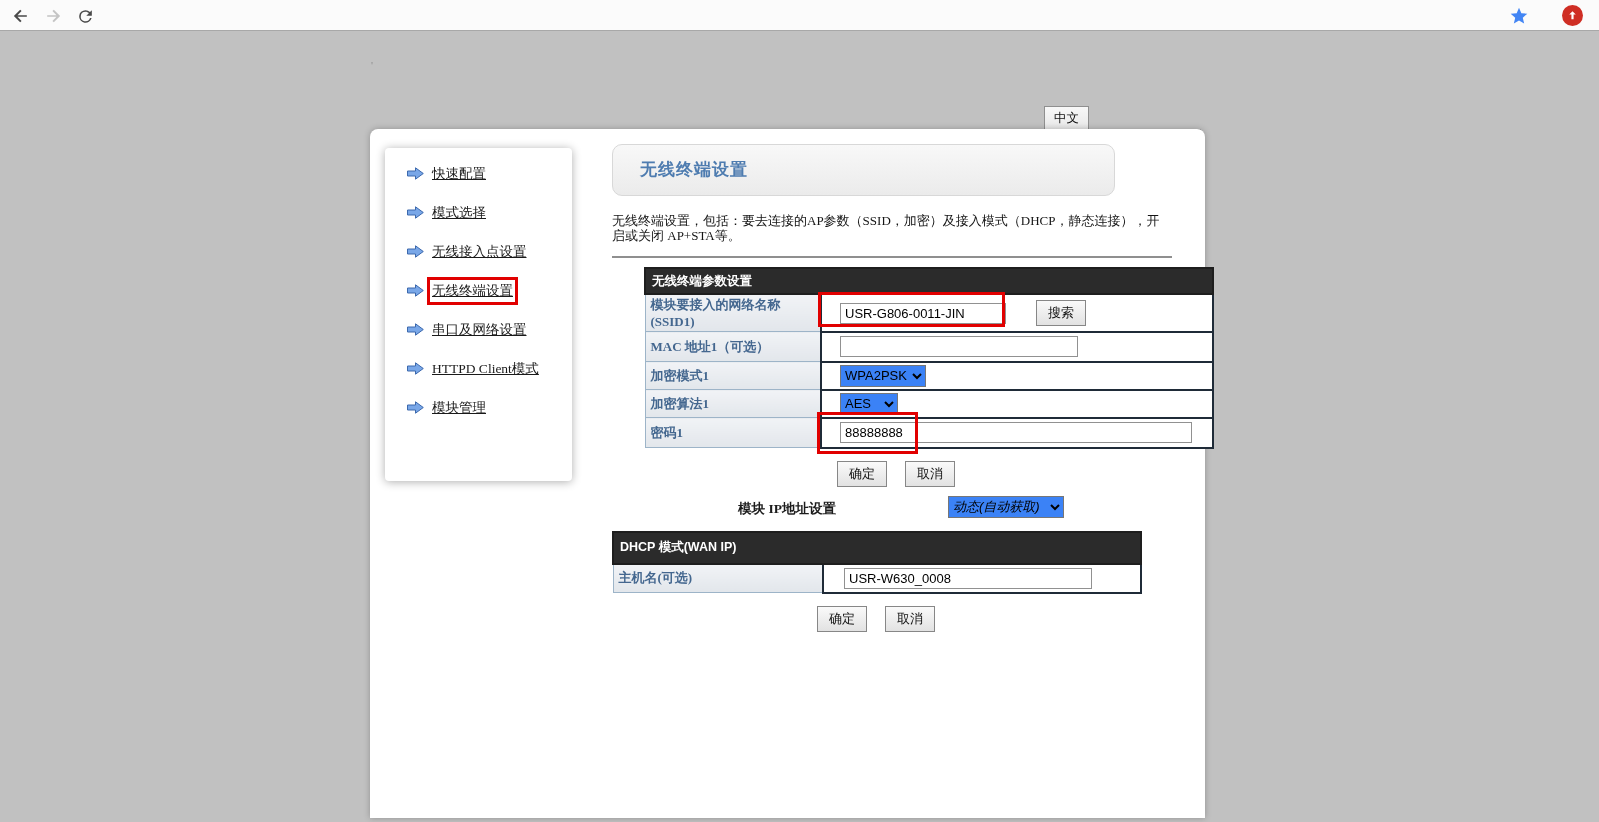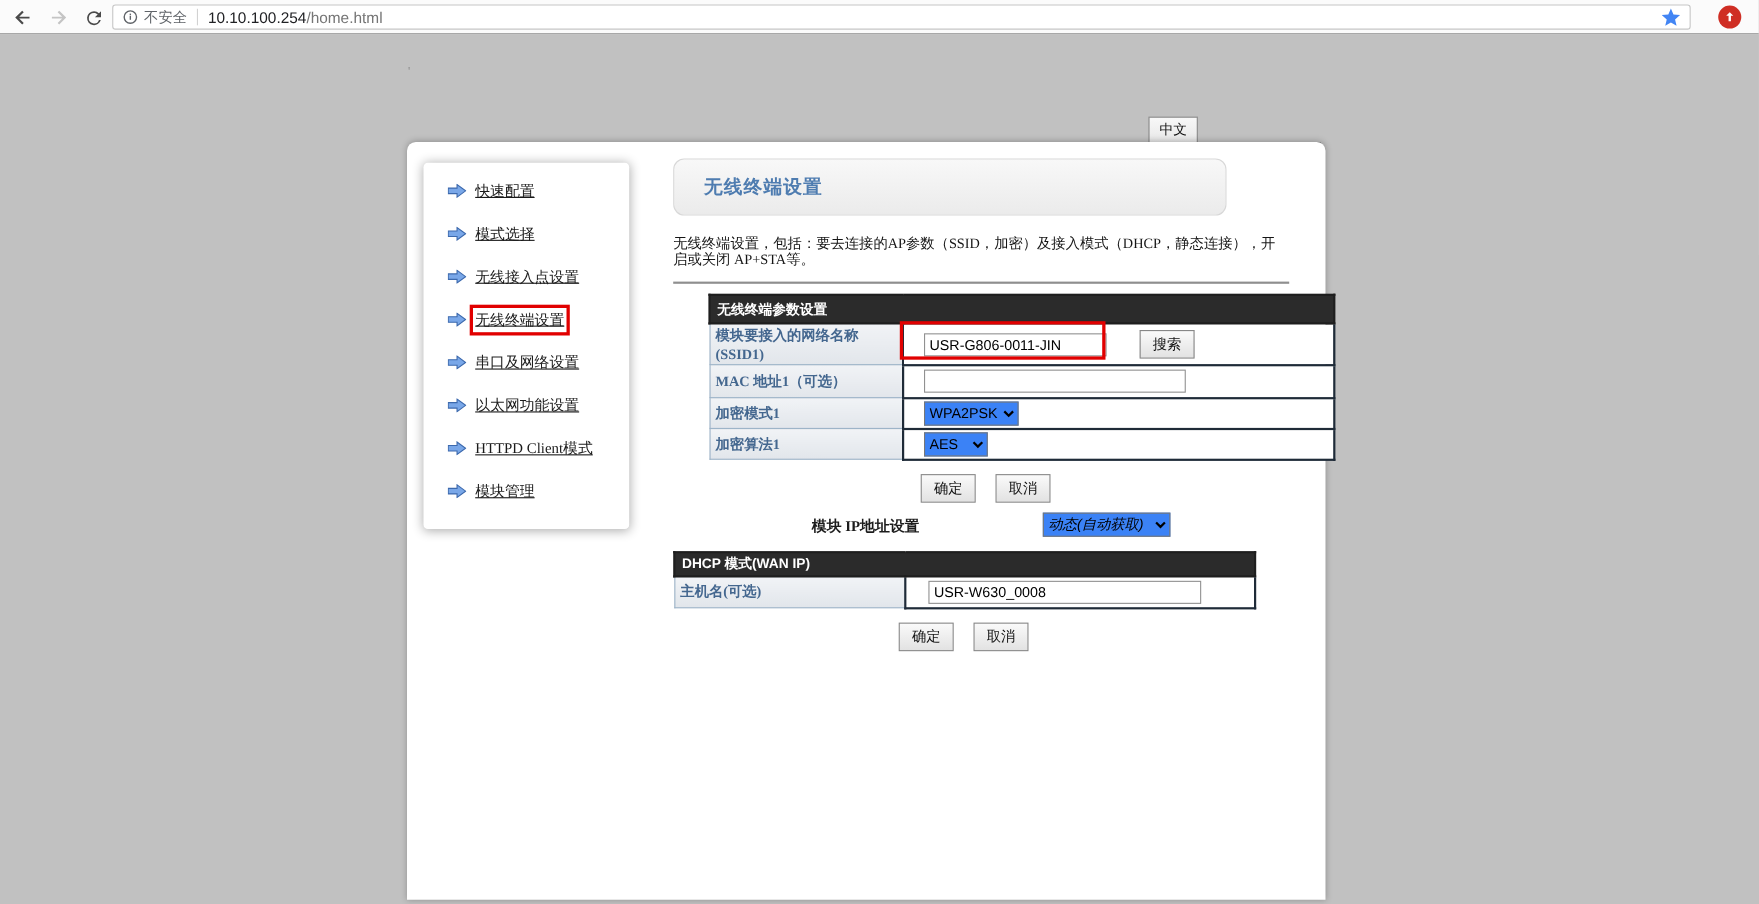--- a/index.html
+++ b/index.html
@@ -111,33 +111,20 @@
     <div class="nav-btn nav-fwd">
       <svg width="20" height="20" viewBox="0 0 24 24">
           <path fill="#c4c4c4" d="M5 13h11.2l-4.9 4.9 1.7 1.7L20.6 12 13 4.4l-1.7 1.7L16.2 11H5z"></path>
         </svg>
     </div>
     <div class="nav-btn nav-reload">
       <svg width="19" height="19" viewBox="0 0 24 24">
           <path fill="#4a4a4a" d="M17.65 6.35A7.95 7.95 0 0 0 12 4a8 8 0 1 0 7.73 10h-2.08A6 6 0 1 1 12 6c1.66 0 3.14.69 4.22 1.78L13 11h7V4l-2.35 2.35z"></path>
         </svg>
     </div>
-    <div class="url-bar">
-      <span class="security-chip">
-        <svg width="15" height="15" viewBox="0 0 24 24">
-            <circle cx="12" cy="12" r="9" fill="none" stroke="#5f6368" stroke-width="2"></circle>
-            <rect x="11" y="10" width="2" height="6" fill="#5f6368"></rect>
-            <rect x="11" y="7" width="2" height="2" fill="#5f6368"></rect>
-          </svg>
-        <span>不安全</span>
-      </span>
-      <span class="url-divider"></span>
-      <span class="url-text">10.10.100.254</span>
-      <span class="url-text url-path">/home.html</span>
-    </div>
     <div class="star-wrap">
       <svg width="20" height="20" viewBox="0 0 24 24">
           <path fill="#4285f4" d="M12 17.27 18.18 21l-1.64-7.03L22 9.24l-7.19-.61L12 2 9.19 8.63 2 9.24l5.46 4.73L5.82 21z"></path>
         </svg>
     </div>
     <div class="ext-icon">
       <svg width="13" height="13" viewBox="0 0 24 24">
           <path fill="#fff" d="M12 4l6 6h-4v9h-4v-9H6z"></path>
         </svg>
     </div>
@@ -174,26 +161,20 @@
           <svg class="arrow" width="17" height="13" viewBox="0 0 17 13">
               <path d="M.5 4h8V.8L16.3 6.5 8.5 12.2V9h-8z" fill="#79a7e8" stroke="#3c69ad"></path>
             </svg>
           <span class="side-label red-outline">无线终端设置</span>
         </div>
         <div class="side-item">
           <svg class="arrow" width="17" height="13" viewBox="0 0 17 13">
               <path d="M.5 4h8V.8L16.3 6.5 8.5 12.2V9h-8z" fill="#79a7e8" stroke="#3c69ad"></path>
             </svg>
           <span class="side-label">串口及网络设置</span>
-        </div>
-        <div class="side-item">
-          <svg class="arrow" width="17" height="13" viewBox="0 0 17 13">
-              <path d="M.5 4h8V.8L16.3 6.5 8.5 12.2V9h-8z" fill="#79a7e8" stroke="#3c69ad"></path>
-            </svg>
-          <span class="side-label">以太网功能设置</span>
         </div>
         <div class="side-item">
           <svg class="arrow" width="17" height="13" viewBox="0 0 17 13">
               <path d="M.5 4h8V.8L16.3 6.5 8.5 12.2V9h-8z" fill="#79a7e8" stroke="#3c69ad"></path>
             </svg>
           <span class="side-label">HTTPD Client模式</span>
         </div>
         <div class="side-item">
           <svg class="arrow" width="17" height="13" viewBox="0 0 17 13">
               <path d="M.5 4h8V.8L16.3 6.5 8.5 12.2V9h-8z" fill="#79a7e8" stroke="#3c69ad"></path>
@@ -242,20 +223,27 @@
             </td>
           </tr>
           <tr style="height:28px">
             <td class="lbl">加密算法1</td>
             <td class="val">
               <select class="sel sel-alg">
                 <option>AES</option>
               </select>
             </td>
           </tr>
+          <tr style="height:30px">
+            <td class="lbl">密码1</td>
+            <td class="val rel">
+              <div class="hl hl-pwd"></div>
+              <input class="txt pwd-input" type="text" value="88888888" style="">
+            </td>
+          </tr>
         </tbody>
           </table>
 
         <div class="btn-row w1">
           <button class="btn">确定</button>
           <button class="btn">取消</button>
         </div>
 
         <div class="ip-row">
           <span class="ip-label">模块 IP地址设置</span>
@@ -263,21 +251,21 @@
             <option>动态(自动获取)</option>
           </select>
         </div>
 
         <table class="cfg dhcp">
           <colgroup>
               <col style="width:210px">
               <col style="width:318px">
             </colgroup>
           <tbody>
-              <tr style="height:22px">
+              <tr style="height:32px">
             <th colspan="2">DHCP 模式(WAN IP)</th>
           </tr>
           <tr style="height:29px">
             <td class="lbl">主机名(可选)</td>
             <td class="val">
               <input class="txt host-input" type="text" value="USR-W630_0008" style="">
             </td>
           </tr>
         </tbody>
           </table>

